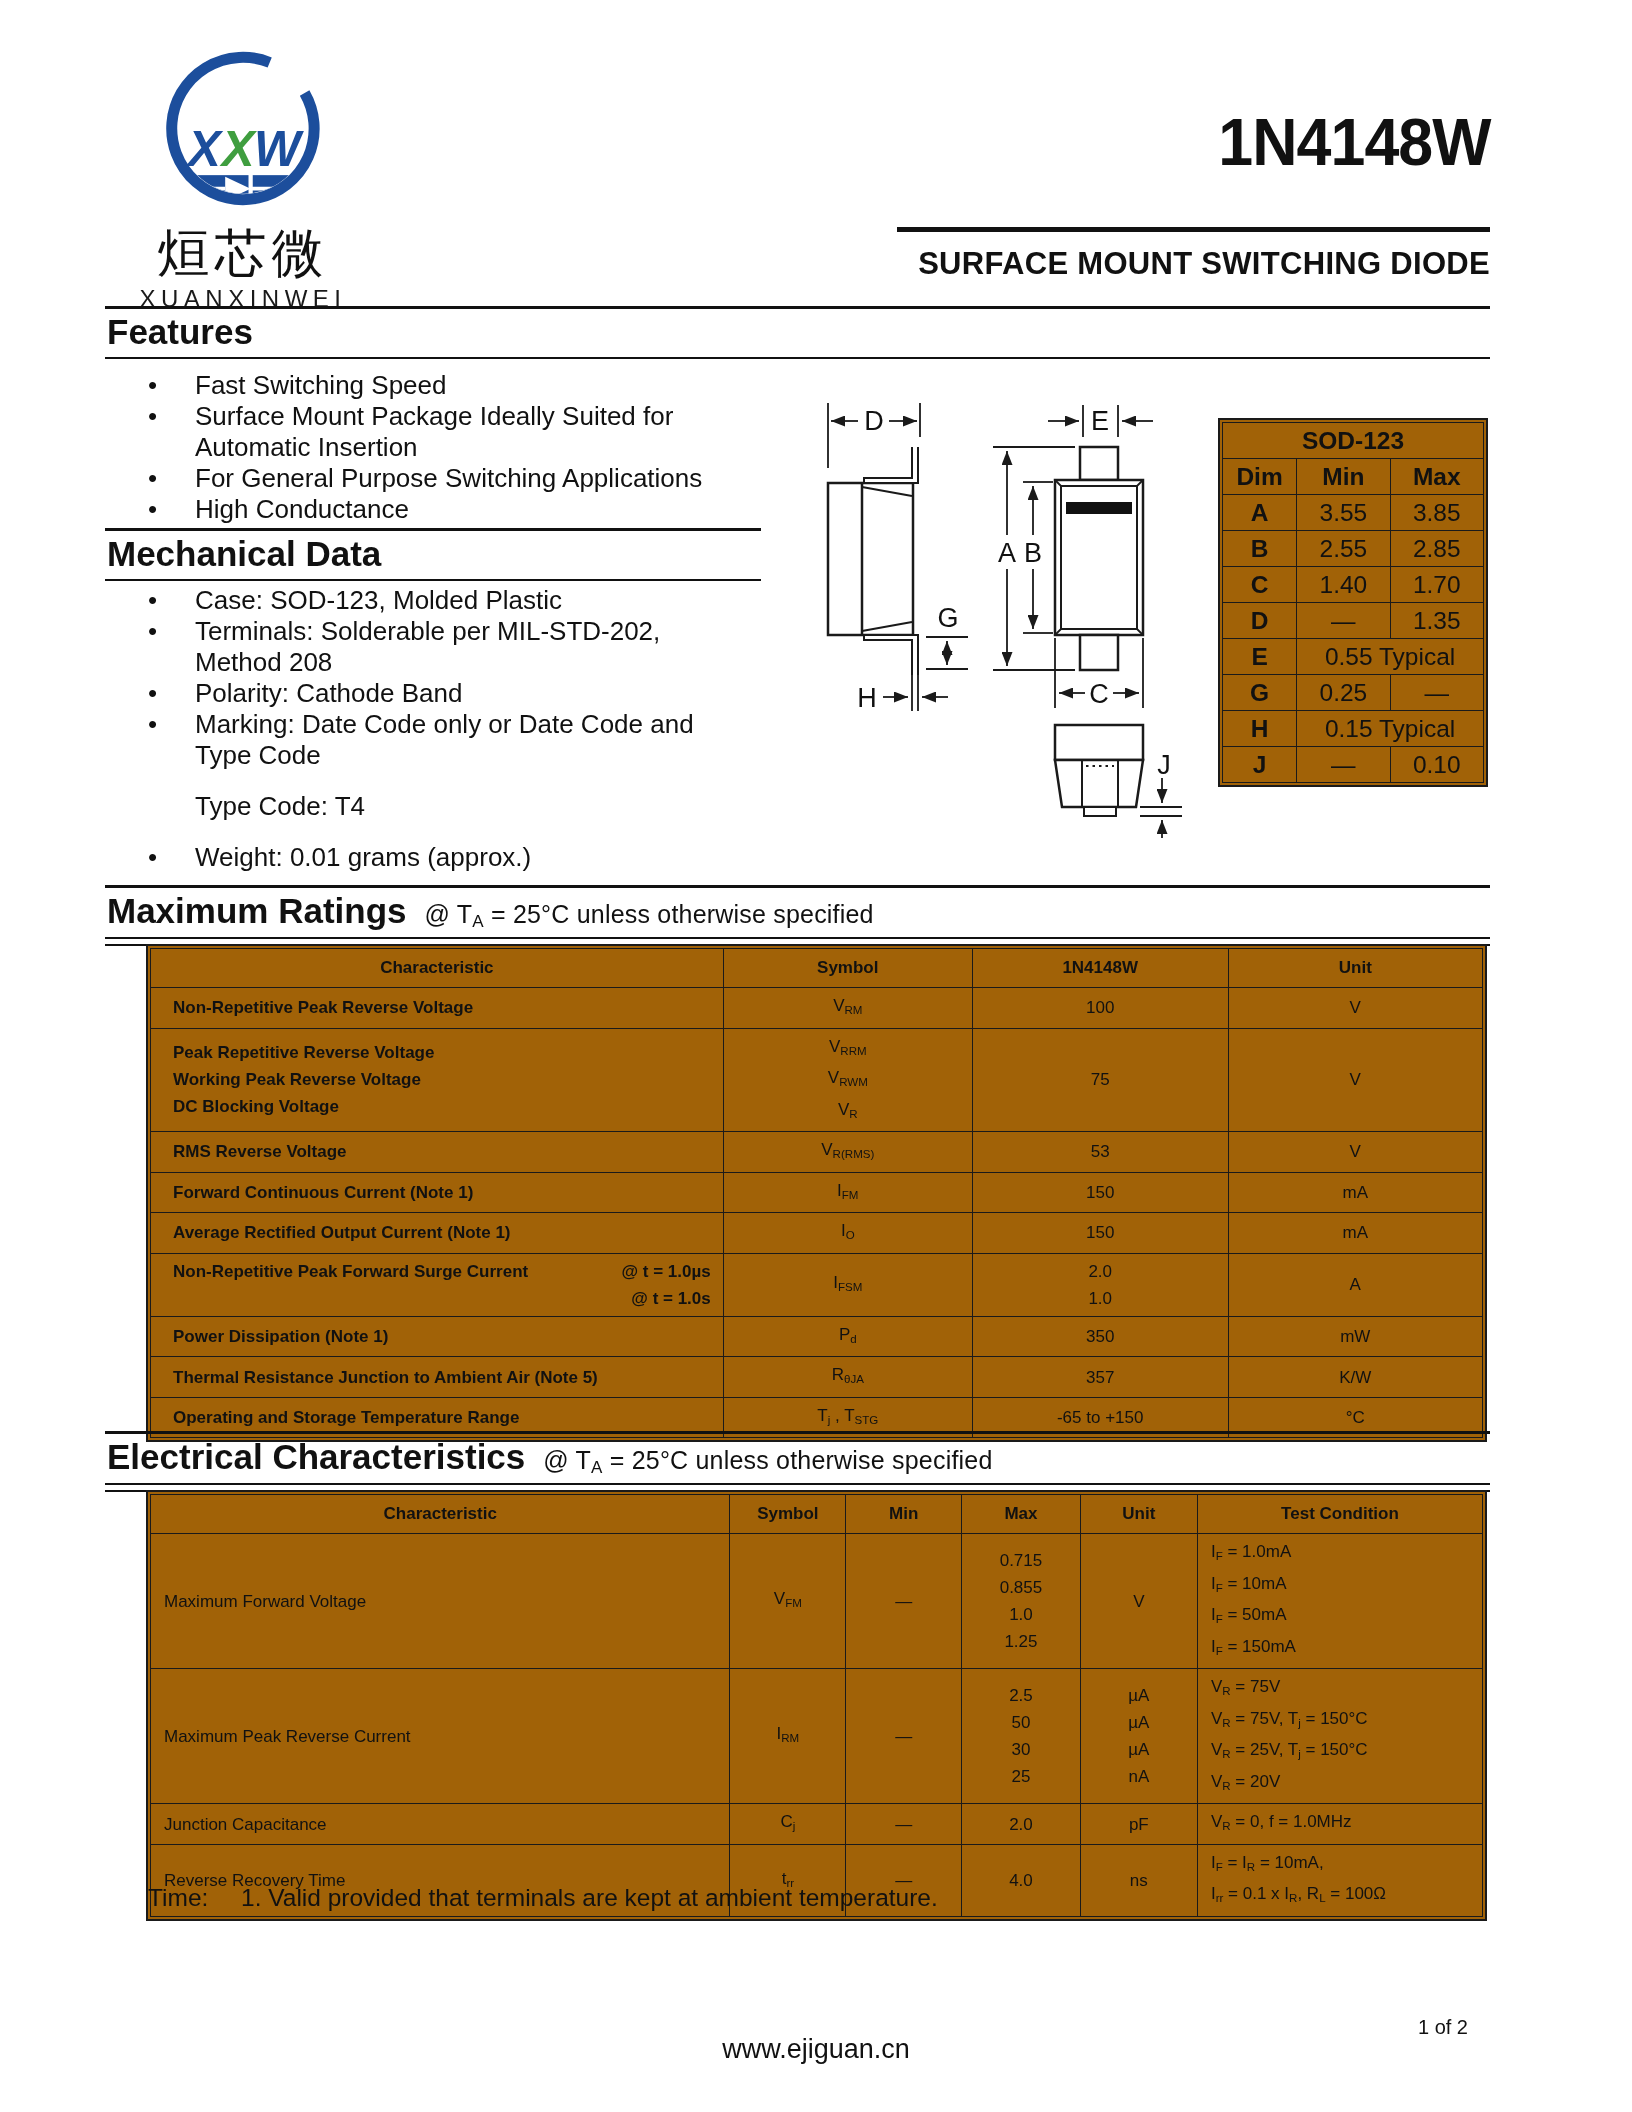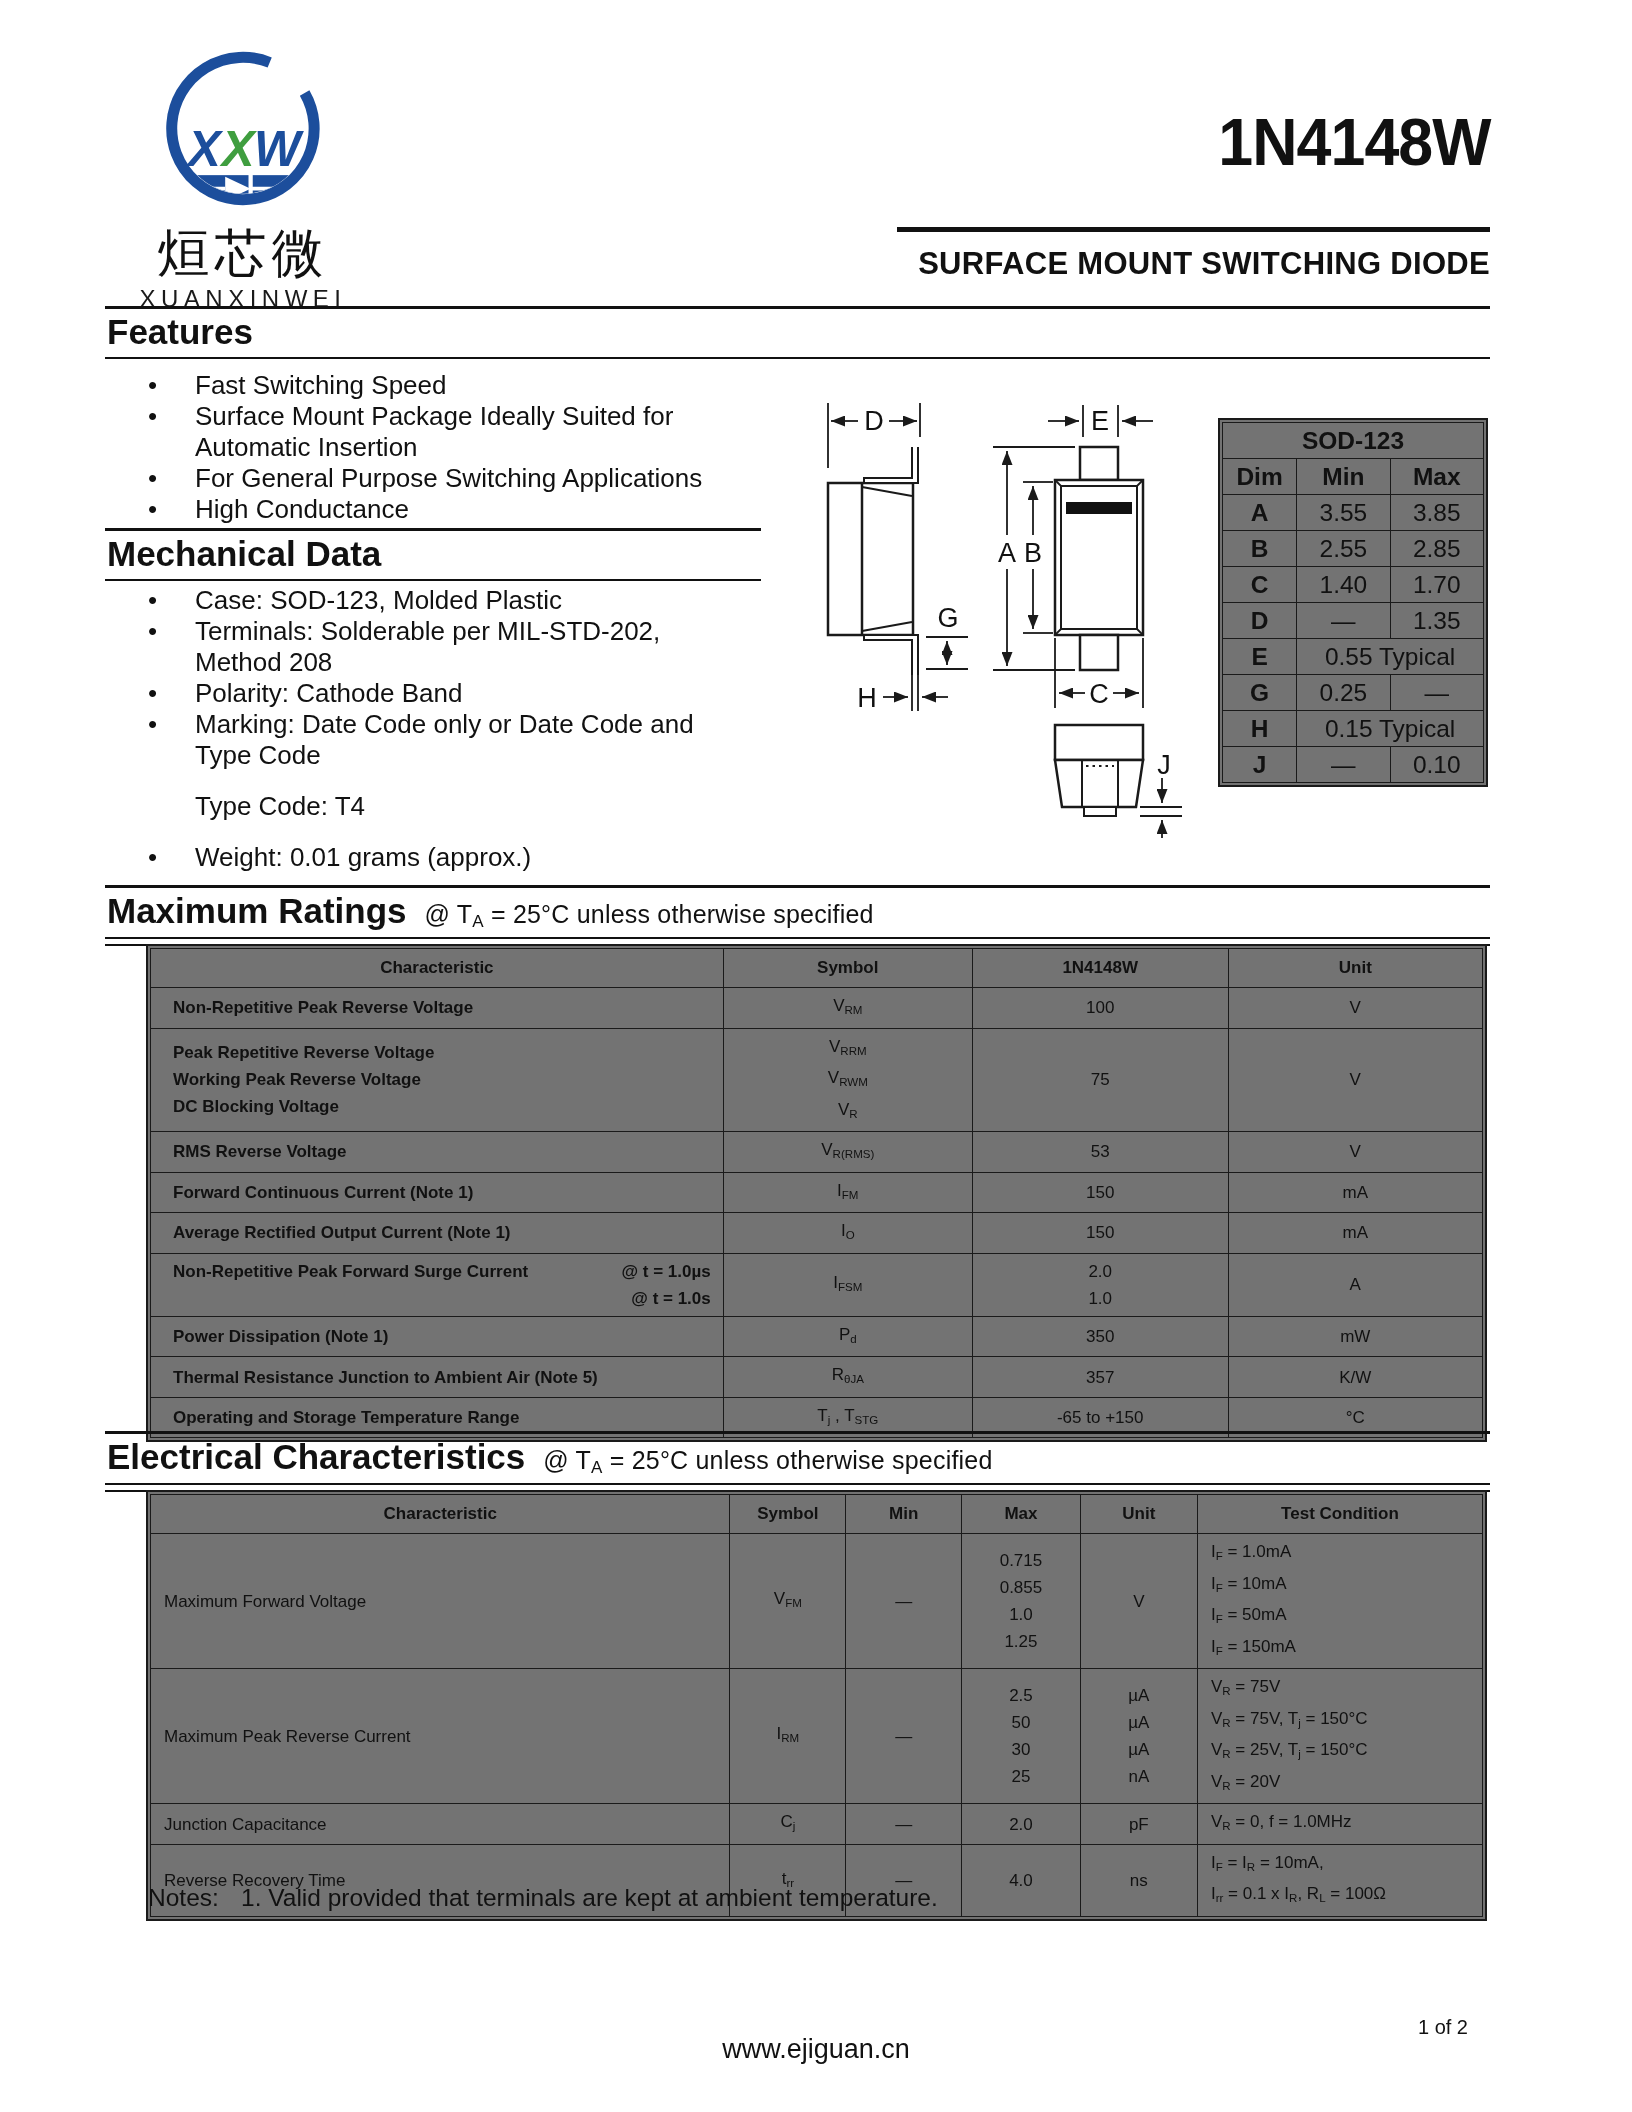--- a/index.html
+++ b/index.html
@@ -37,21 +37,21 @@
   .blist li{display:flex;}
   .blist li.gap{margin-top:20px;}
   .blt{width:47px;flex:none;}
   .btxt{flex:1;}
 
   
   .drawing{position:absolute;left:790px;top:375px;}
   .drawing text{font-family:"Liberation Sans",sans-serif;font-size:27px;fill:#111;}
 
   
-  .tblwrap{position:absolute;border:2px solid #1a1a1a;padding:2px;background:#737373;box-sizing:border-box;}
+  .tblwrap{position:absolute;border:2px solid #1a1a1a;padding:2px;background:#a16207;box-sizing:border-box;}
   .tblwrap table{border-collapse:collapse;width:100%;color:#111;}
   .tblwrap th,.tblwrap td{border:1.8px solid #1a1a1a;}
 
   
   .dimwrap{left:1218px;top:418px;width:270px;}
   .dimwrap table{font-size:24.5px;}
   .dimwrap th,.dimwrap td{padding:3px 4px;line-height:29px;text-align:center;}
   .dimwrap th{font-weight:bold;}
   .dimwrap td.dd{font-weight:bold;}
 
@@ -432,20 +432,20 @@
             <td>—</td>
             <td>4.0</td>
             <td>ns</td>
             <td>I<sub>F</sub> = I<sub>R</sub> = 10mA,<br>I<sub>rr</sub> = 0.1 x I<sub>R</sub>, R<sub>L</sub> = 100Ω</td>
           </tr>
         </tbody>
     </table>
   </div>
 
   <div class="notes">
-    <span class="nl">Notes:</span>
+    <span class="nl">Time:</span>
     <span>1. Valid provided that terminals are kept at ambient temperature.</span>
   </div>
 
   <div class="footer-url">www.ejiguan.cn</div>
   <div class="footer-page">1 of 2</div>
 
 </div>
 
 </body></html>

